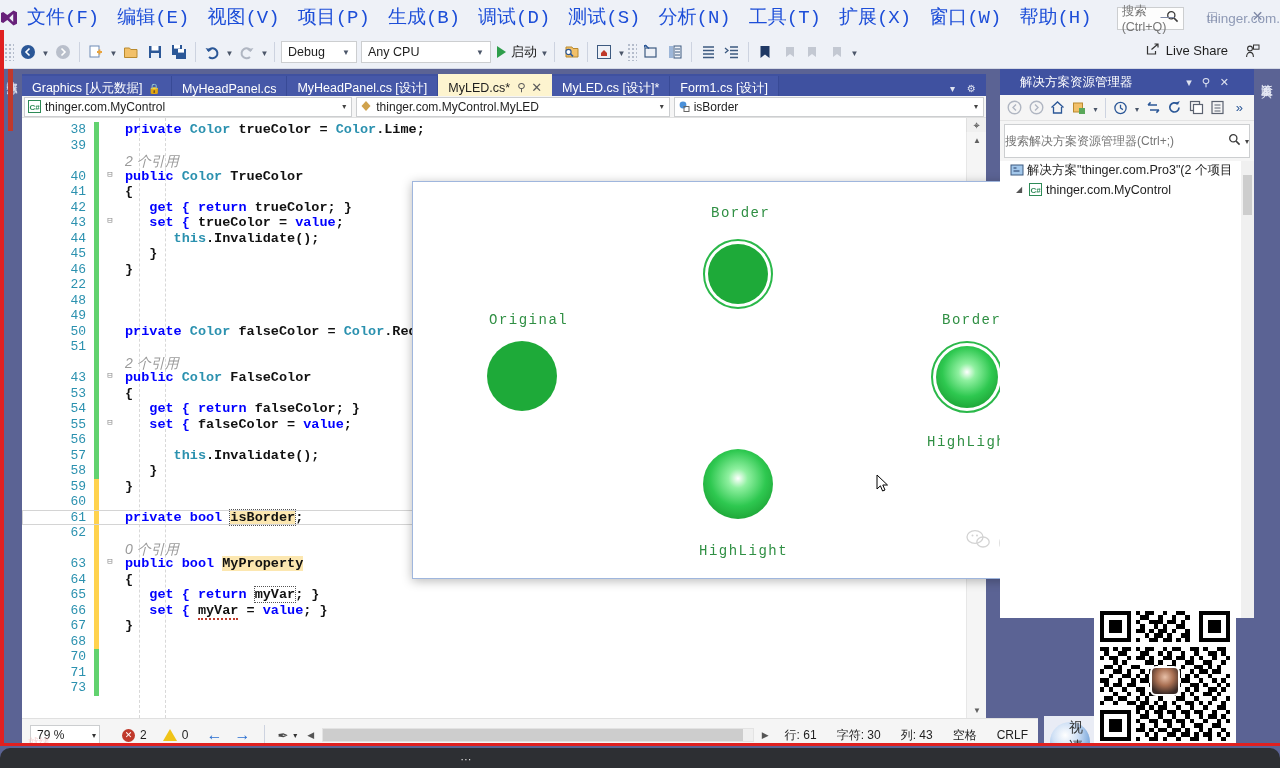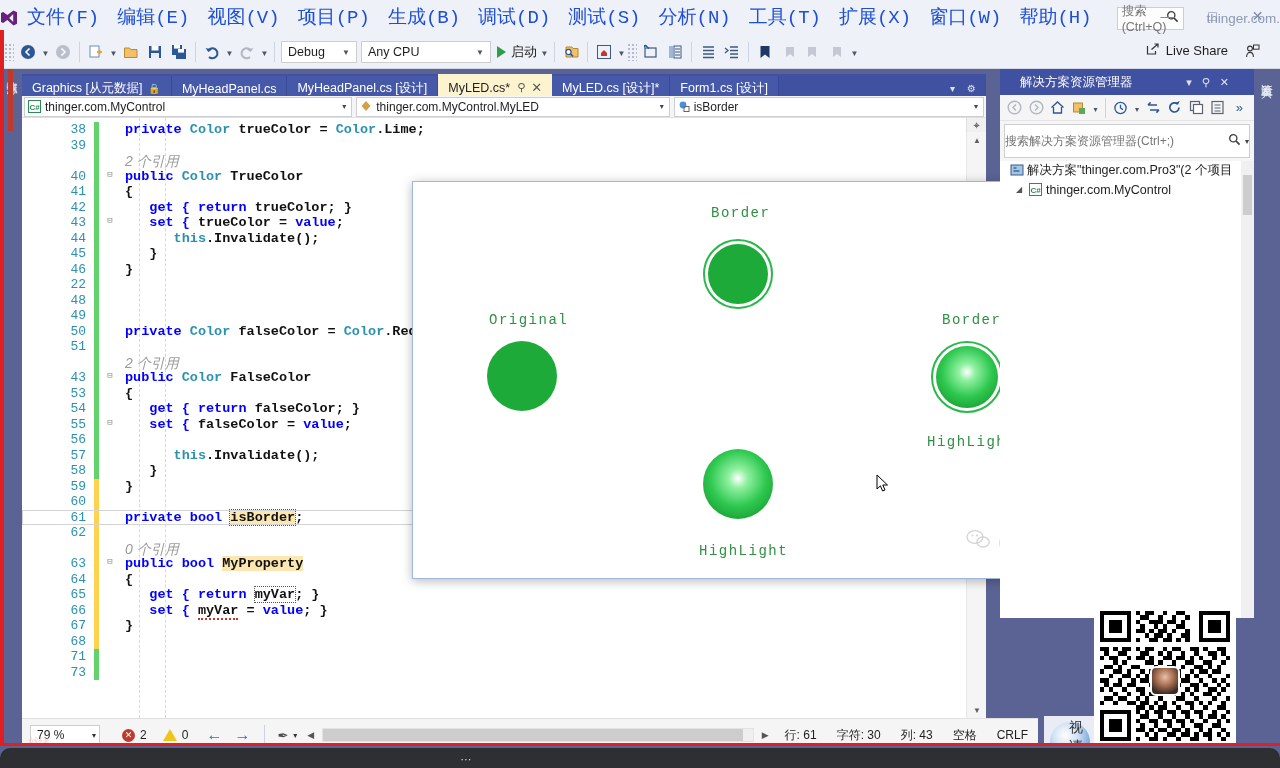--- a/index.html
+++ b/index.html
@@ -569,20 +569,21 @@
         <div class="row"><div class="gut">60</div><div class="chg yellow"></div><div class="fold"></div><div class="code"></div></div>
         <div class="row curline"><div class="gut">61</div><div class="chg yellow"></div><div class="fold"></div><div class="code"><span class="kw">private </span><span class="kw">bool </span><span class="id sel boxsel">isBorder</span><span class="id">;</span></div></div>
         <div class="row"><div class="gut">62</div><div class="chg yellow"></div><div class="fold"></div><div class="code"></div></div>
         <div class="row"><div class="gut"></div><div class="chg yellow"></div><div class="fold"></div><div class="code"><span class="ref">0 个引用</span></div></div>
         <div class="row"><div class="gut">63</div><div class="chg yellow"></div><div class="fold">⊟</div><div class="code"><span class="kw">public </span><span class="kw">bool </span><span class="id sel">MyProperty</span></div></div>
         <div class="row"><div class="gut">64</div><div class="chg yellow"></div><div class="fold"></div><div class="code"><span class="id">{</span></div></div>
         <div class="row"><div class="gut">65</div><div class="chg yellow"></div><div class="fold"></div><div class="code"><span class="kw">   get { </span><span class="kw">return </span><span class="id boxsel">myVar</span><span class="id">; }</span></div></div>
         <div class="row"><div class="gut">66</div><div class="chg yellow"></div><div class="fold"></div><div class="code"><span class="kw">   set { </span><span class="id squig">myVar</span><span class="id"> = </span><span class="kw">value</span><span class="id">; }</span></div></div>
         <div class="row"><div class="gut">67</div><div class="chg yellow"></div><div class="fold"></div><div class="code"><span class="id">}</span></div></div>
         <div class="row"><div class="gut">68</div><div class="chg yellow"></div><div class="fold"></div><div class="code"></div></div>
+        <div class="row"><div class="gut">70</div><div class="chg green"></div><div class="fold"></div><div class="code"></div></div>
         <div class="row"><div class="gut">71</div><div class="chg green"></div><div class="fold"></div><div class="code"></div></div>
         <div class="row"><div class="gut">73</div><div class="chg green"></div><div class="fold"></div><div class="code"></div></div>
       </div>
 
     <div class="ed-top">⌖</div>
     <div class="ed-vscroll">
       <div class="sb-arrow">▲</div>
       <div class="sb-thumb" style="top:130px;height:300px"></div>
       <div class="sb-arrow" style="position:absolute;bottom:0">▼</div>
     </div>

